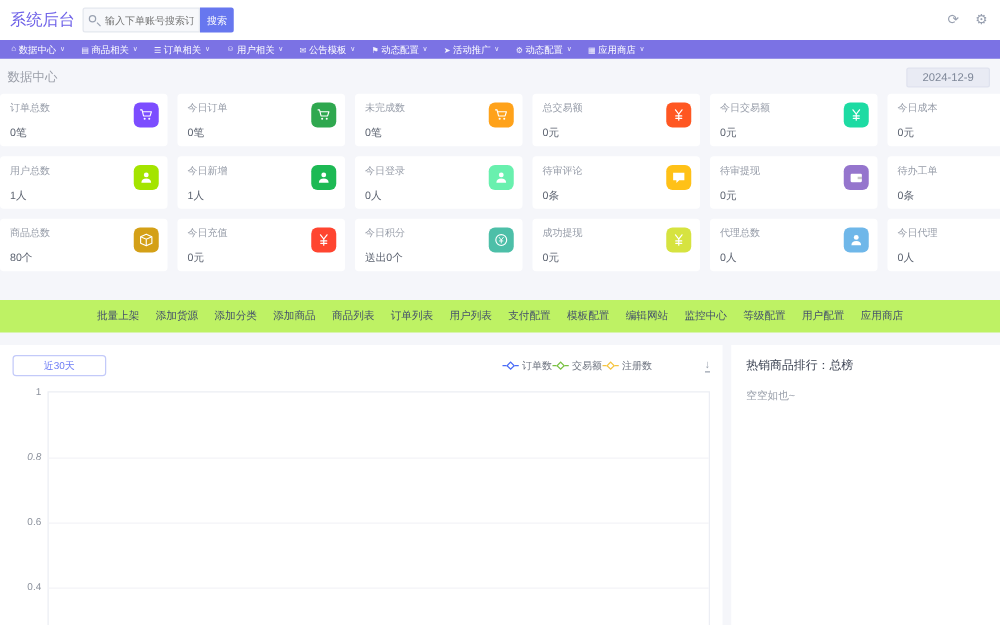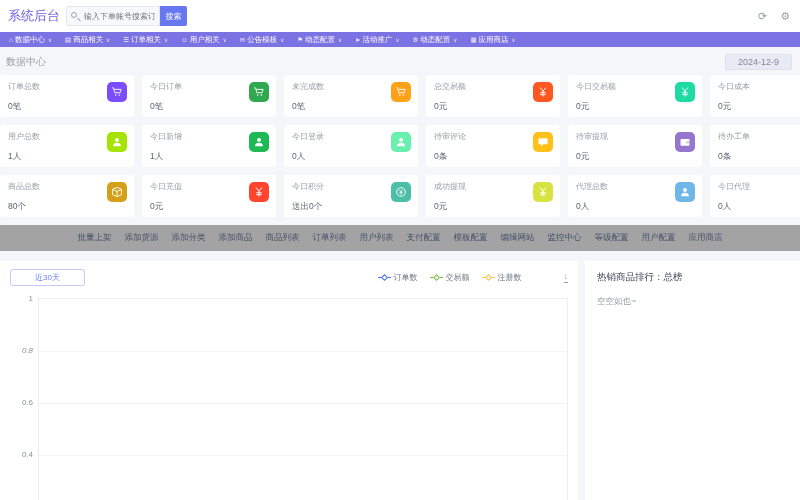--- a/index.html
+++ b/index.html
@@ -29,28 +29,28 @@
     border-radius:2px;padding:2px 12px}
   
   .cards{display:grid;grid-template-columns:repeat(6,134px);gap:8px;width:844px}
   .card{background:#fff;border-radius:3px;height:42px;position:relative;padding:6px 8px}
   .card-label{font-size:8px;color:#969ca8}
   .card-value{font-size:8.5px;color:#5c6370;margin-top:9px}
   .card-icon{position:absolute;right:7px;top:7px;width:20px;height:20px;border-radius:5px;
     display:flex;align-items:center;justify-content:center}
   .card-icon svg{width:12px;height:12px;display:block}
   
-  .links-band{margin-top:8px;background:#a3a3a3;height:26px;display:flex;align-items:center;justify-content:center;gap:13px}
+  .links-band{margin-top:23px;background:#bef264;height:26px;display:flex;align-items:center;justify-content:center;gap:13px}
   .quick-link{font-size:8.5px;color:#44506b;text-decoration:none;cursor:pointer;white-space:nowrap}
   
   .charts-row{display:flex;gap:7px;margin-top:10px;height:300px}
   .chart-panel{width:578px;background:#fff;padding:8px 10px}
   .panel-head{display:flex;align-items:center}
   .range-tab{font-size:8px;color:#6d7cf5;border:1px solid #c3caf9;border-radius:3px;padding:2px 24px;cursor:pointer;background:#fff}
-  .legend{margin-left:auto;display:flex;gap:12px;align-items:center}
+  .legend{margin-left:auto;display:flex;align-items:center}
   .legend-item{display:flex;align-items:center;gap:3px;font-size:8px;color:#6e7480;cursor:pointer}
   .lg-line{width:13px;height:1px;position:relative;display:inline-block}
   .lg-line i{position:absolute;left:4px;top:-2.5px;width:5px;height:5px;transform:rotate(45deg);
     background:#fff;border:1px solid;box-sizing:border-box}
   .download{margin-left:42px;color:#9aa2af;font-size:9px;cursor:pointer;line-height:1;
     border-bottom:1px solid #9aa2af;padding-bottom:1px}
   .plot-wrap{display:flex;margin-top:12px}
   .y-axis{width:28px;position:relative;font-size:8px;color:#8b919c;height:230px}
   .y-label{position:absolute;right:5px}
   .plot{flex:1;height:230px;border:1px solid #eceef4;position:relative;background:#fff}

